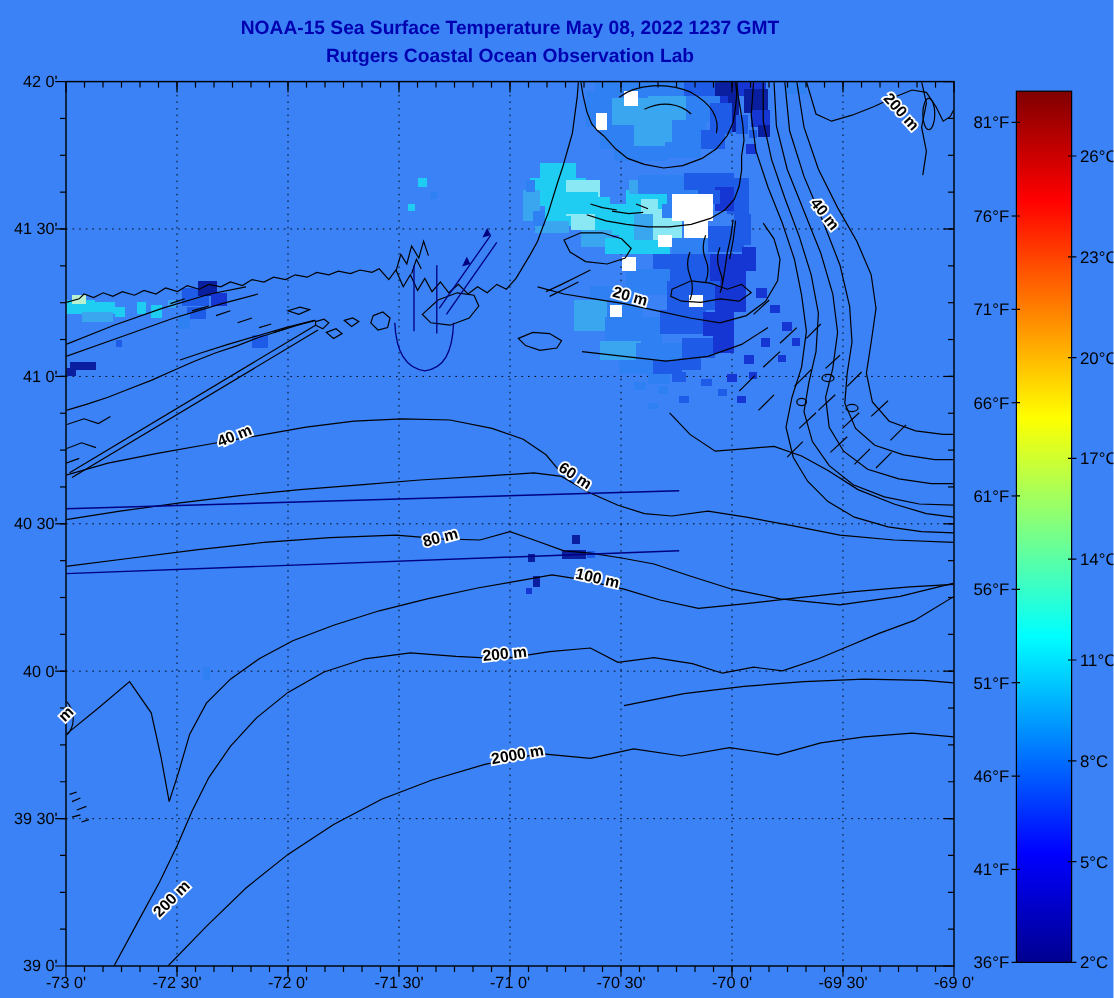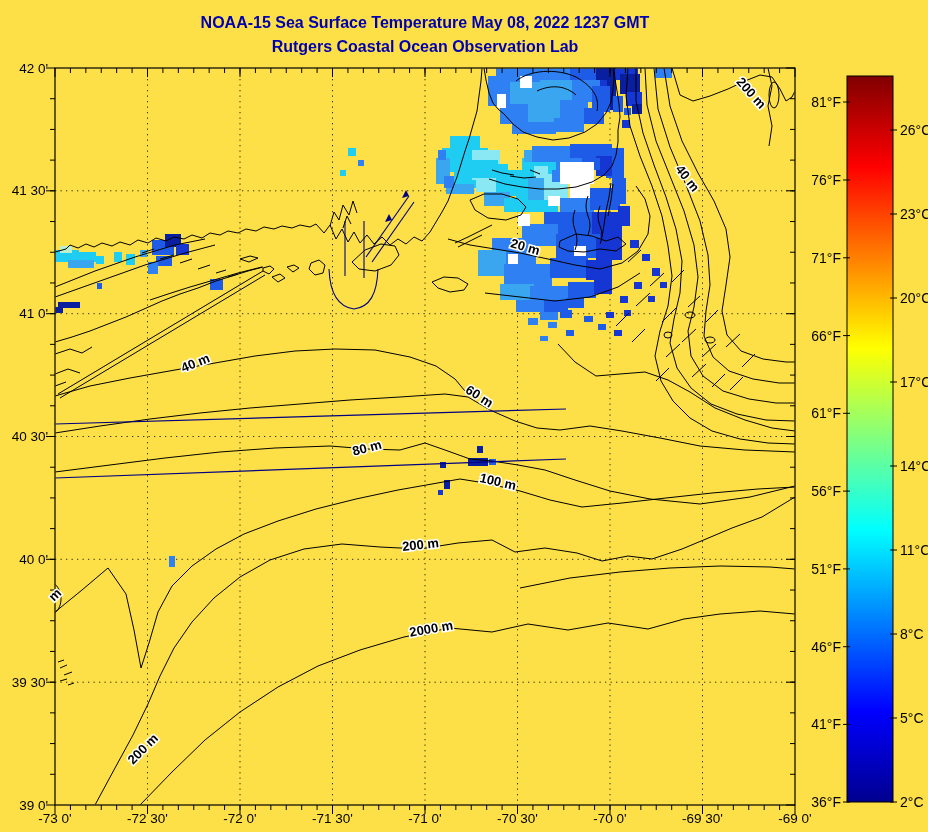--- a/index.html
+++ b/index.html
@@ -1,16 +1,16 @@
 <!DOCTYPE html>
 <html><head>
 <meta charset="utf-8">
 <style>
   html,body{margin:0;padding:0;background:#ffffff;}
-  #fig{position:relative;width:928px;height:832px;background:#fde047;overflow:hidden;
+  #fig{position:relative;width:928px;height:832px;background:#3b82f6;overflow:hidden;
        font-family:"Liberation Sans", sans-serif;}
   svg{position:absolute;left:0;top:0;}
   text{font-family:"Liberation Sans", sans-serif;}
   .title-line{font-weight:bold;font-size:16px;}
   .tick-label{font-size:13.5px;fill:#000000;}
   .cbar-label{font-size:14px;fill:#000000;}
   .contour-label{font-size:13px;font-weight:bold;fill:#000000;
                  paint-order:stroke;stroke:#ffffff;stroke-width:3px;}
 </style>
 </head>

